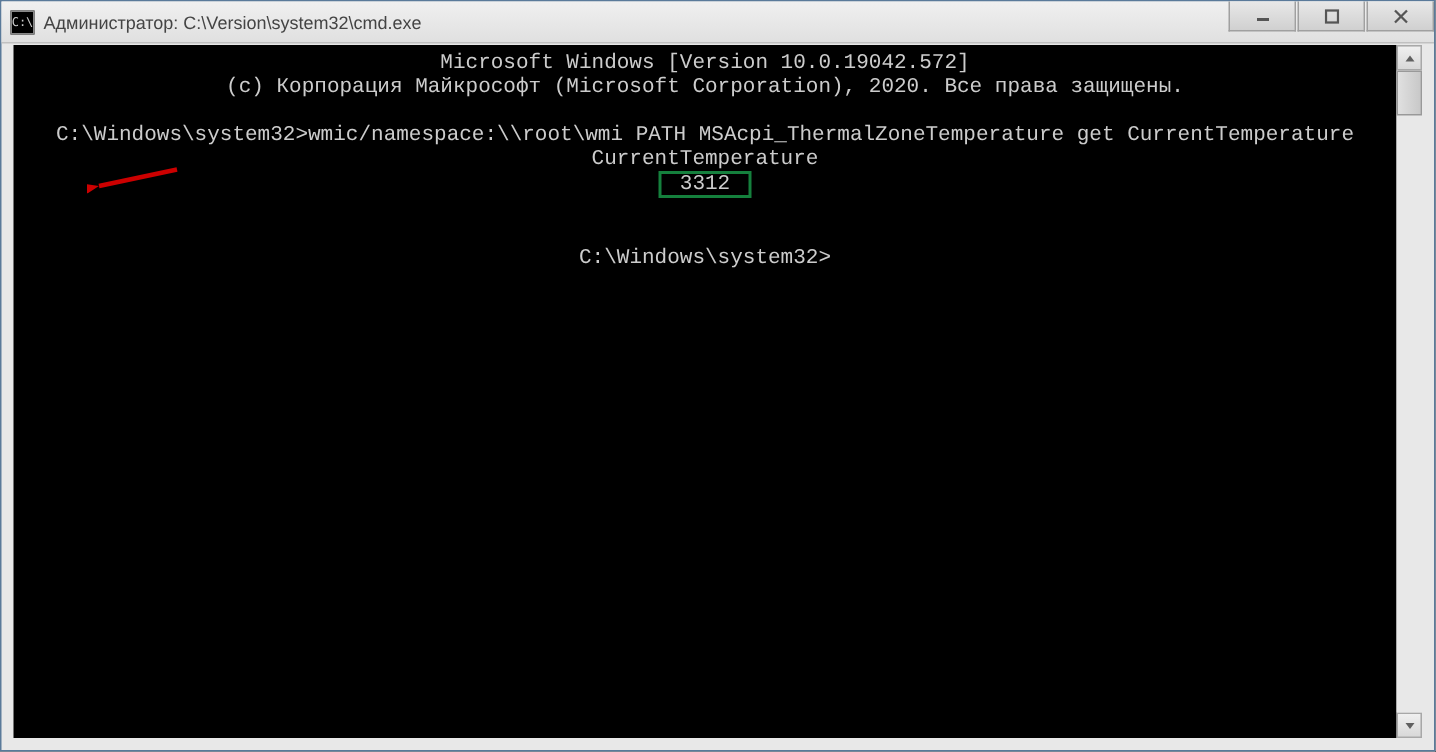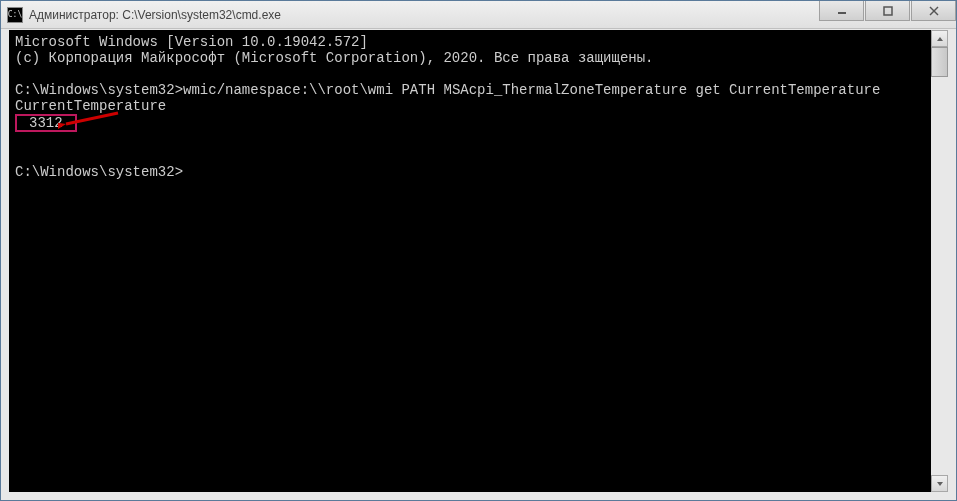--- a/index.html
+++ b/index.html
@@ -71,20 +71,21 @@
       display: block;
     }
     .console-area {
       position: absolute;
       top: 29px;
       left: 8px;
       right: 8px;
       bottom: 8px;
       background: #000;
       display: flex;
+      text-align: center;
     }
     .console-content {
       flex: 1;
       padding: 4px 6px;
       color: #cccccc;
       font-size: 14px;
       line-height: 16px;
       font-family: Consolas, 'Courier New', monospace;
       white-space: pre;
       overflow: hidden;
@@ -112,21 +113,21 @@
     .scroll-thumb {
       position: absolute;
       top: 0;
       left: 0;
       right: 0;
       height: 30px;
       background: linear-gradient(to right, #e0e0e0, #c8c8c8);
       border: 1px solid #999;
     }
     .highlighted {
-      border: 2px solid #be185d;
+      border: 2px solid #15803d;
       padding: 0 12px;
       display: inline-block;
       line-height: 14px;
     }
     .arrow-annotation {
       position: absolute;
       top: 108px;
       left: 57px;
       pointer-events: none;
     }

